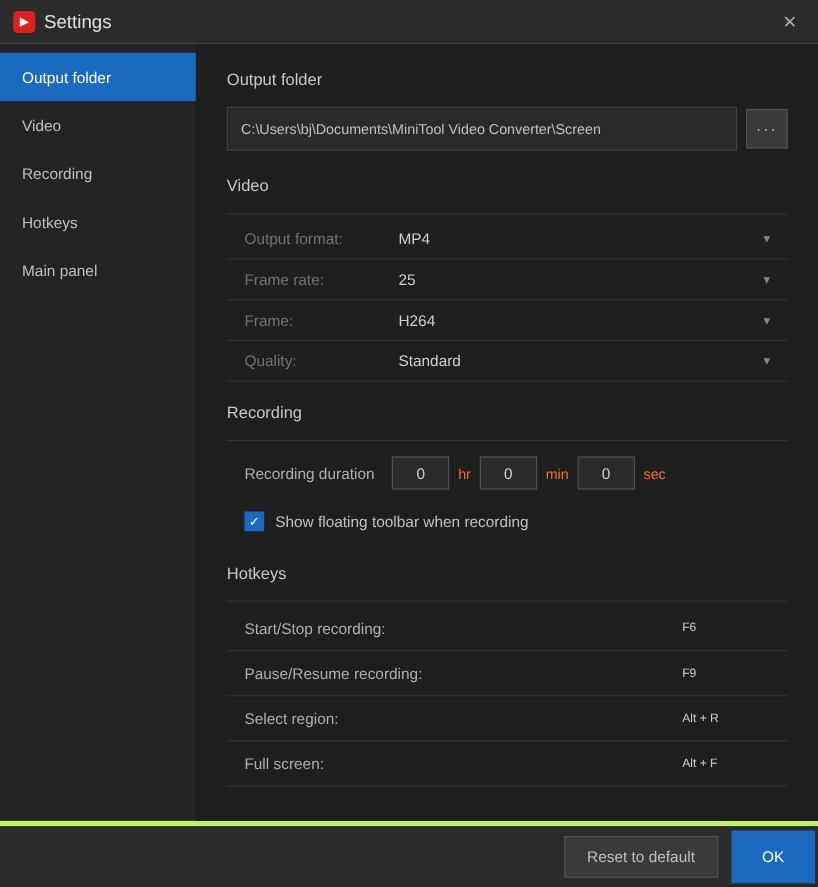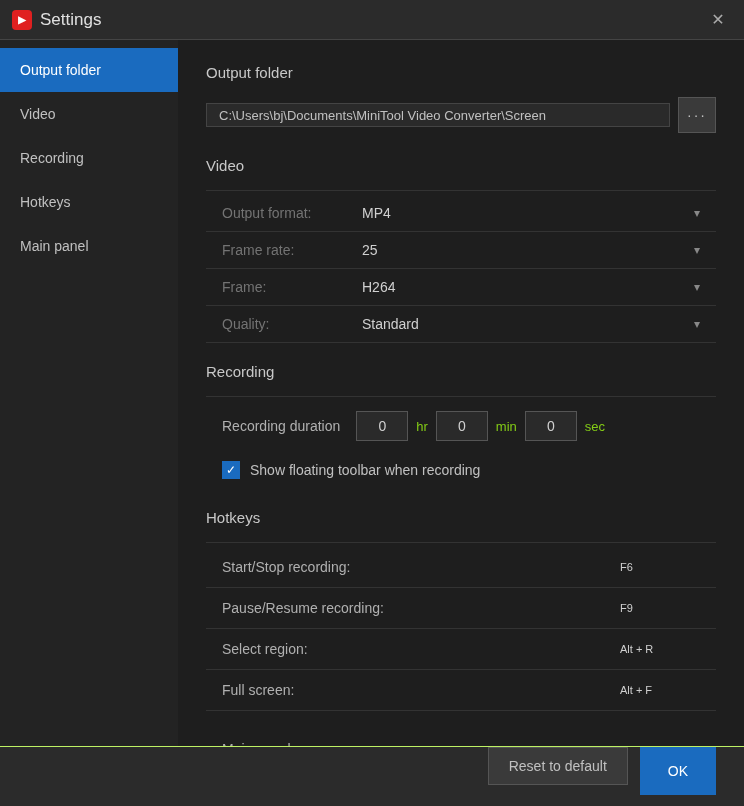--- a/index.html
+++ b/index.html
@@ -102,21 +102,21 @@
       gap: 8px;
       margin-bottom: 24px;
     }
     .path-input {
       flex: 1;
       background: #2a2a2a;
       border: 1px solid #444;
       color: #c0c0c0;
       padding: 0 12px;
       font-size: 13px;
-      height: 24px;
+      height: 40px;
       outline: none;
     }
     .browse-btn {
       width: 38px;
       height: 36px;
       background: #3a3a3a;
       border: 1px solid #555;
       color: #c0c0c0;
       cursor: pointer;
       display: flex;
@@ -176,21 +176,21 @@
       width: 52px;
       height: 30px;
       background: #2a2a2a;
       border: 1px solid #555;
       color: #d0d0d0;
       text-align: center;
       font-size: 14px;
       outline: none;
     }
     .duration-unit {
-      color: #84cc16;
+      color: #f97316;
       font-size: 13px;
       margin: 0 0;
     }
 
     .toolbar-checkbox-row {
       display: flex;
       align-items: center;
       padding: 10px 16px;
       gap: 10px;
     }
@@ -238,25 +238,25 @@
     .main-panel-hint {
       padding: 10px 16px;
       color: #b0b0b0;
       font-size: 14px;
     }
 
     
     .bottom-bar {
       height: 60px;
       background: #2b2b2b;
-      border-top: 1px solid #bef264;
-      display: flex;
-      align-items: flex-start;
+      border-top: 5px solid #bef264;
+      display: flex;
+      align-items: center;
       justify-content: flex-end;
-      padding: 0 28px;
+      padding: 0 3px;
       gap: 12px;
     }
     .btn-reset {
       padding: 8px 20px;
       background: #3a3a3a;
       border: 1px solid #555;
       color: #c0c0c0;
       cursor: pointer;
       font-size: 14px;
       height: 38px;

